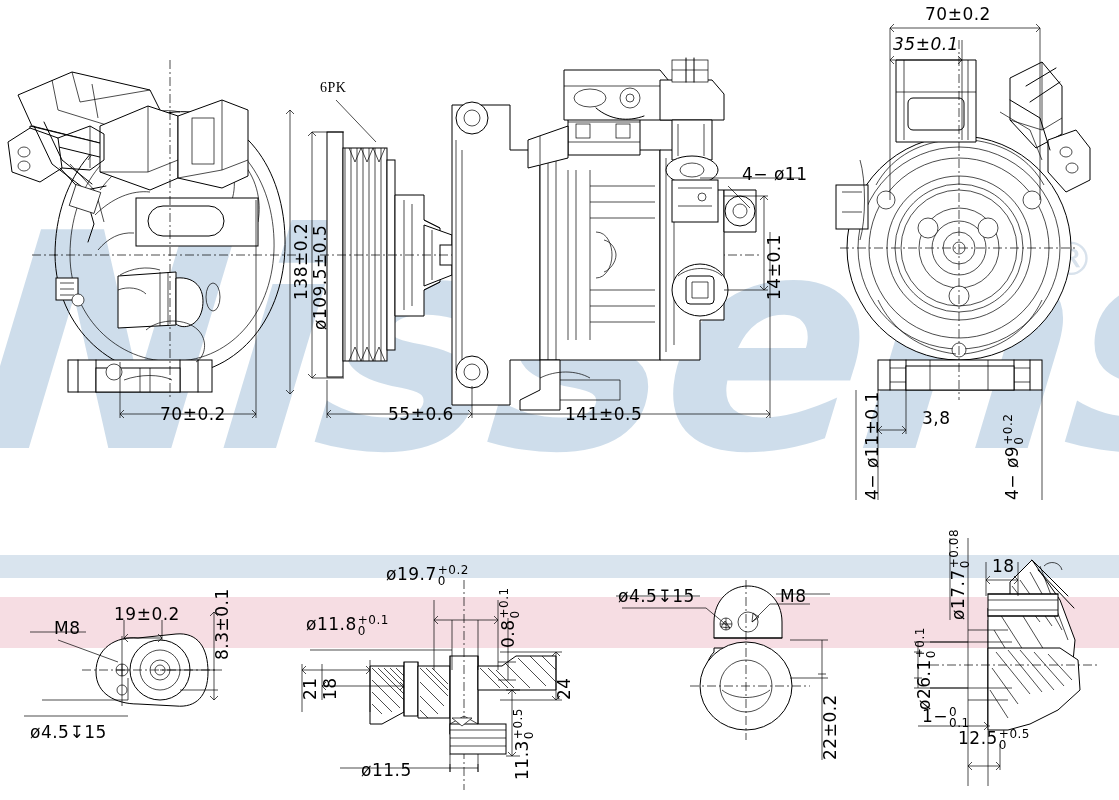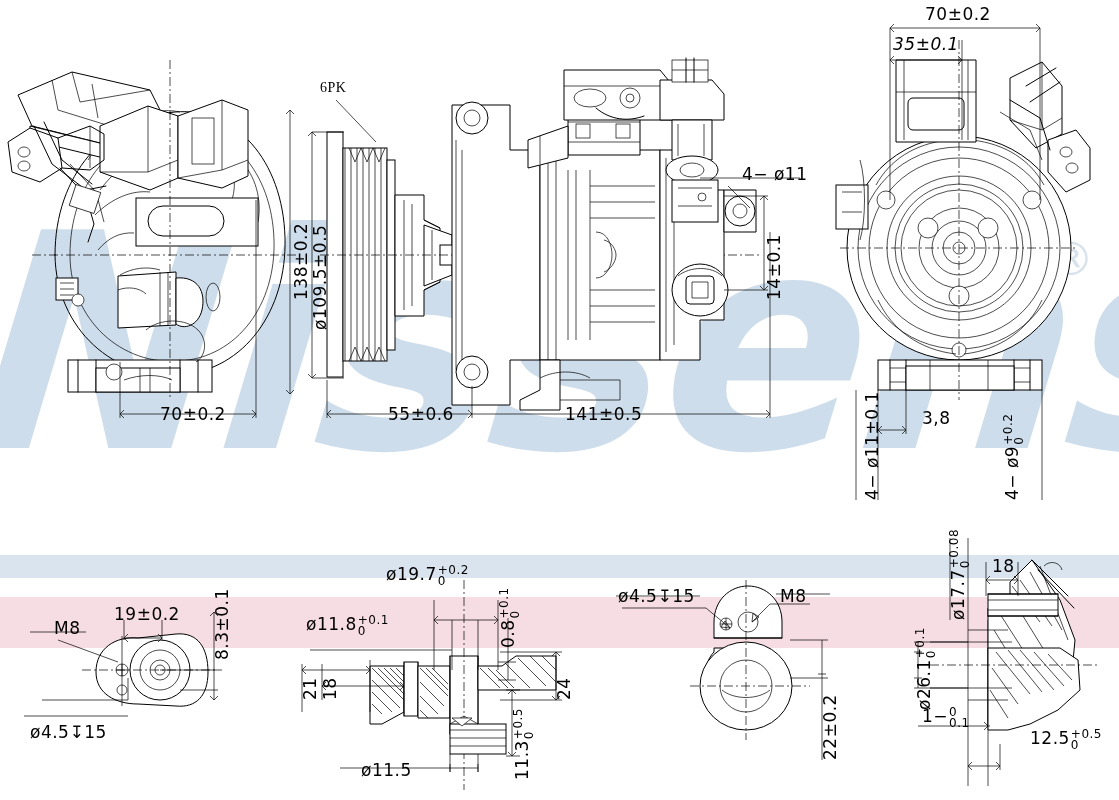--- a/index.html
+++ b/index.html
@@ -547,21 +547,21 @@
           <span>+0.1</span>
           <span>0</span>
         </span>
     </div>
     <div class="dim" style="left:922px;top:706px;">
       <span>1−</span><span class="tolcol">
           <span>0</span>
           <span>0.1</span>
         </span>
     </div>
-    <div class="dim" style="left:1030px;top:728px;">
+    <div class="dim" style="left:958px;top:728px;">
       <span>12.5</span><span class="tolcol">
           <span>+0.5</span>
           <span>0</span>
         </span>
     </div>
 
   </div>
 
 </div>
 

